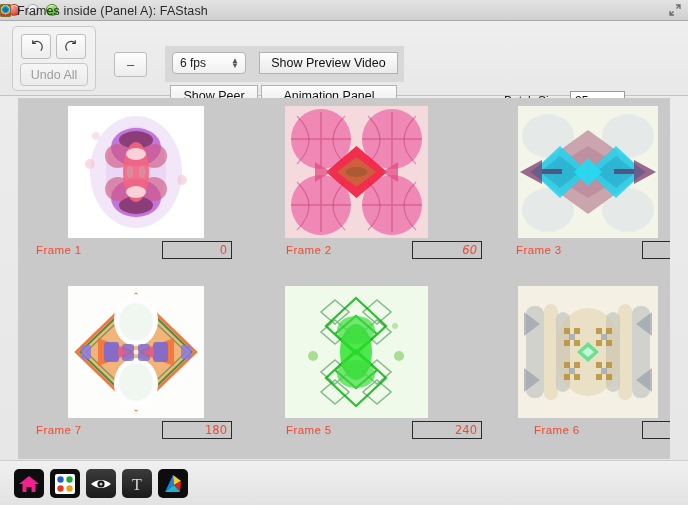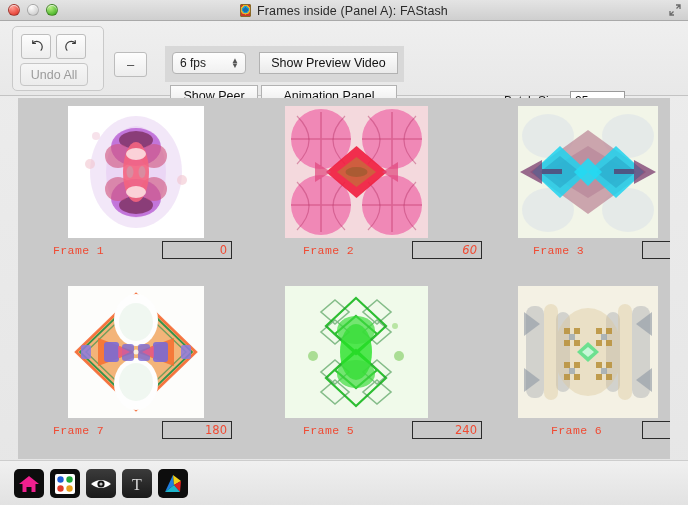--- a/index.html
+++ b/index.html
@@ -29,21 +29,21 @@
     width: 12px; height: 12px; border-radius: 50%;
     border: 1px solid rgba(0,0,0,.30);
     box-shadow: inset 0 1px 1px rgba(255,255,255,.75);
   }
   .l-close  { background: radial-gradient(circle at 35% 28%, #ff9b91, #e8463a 72%); }
   .l-min    { background: radial-gradient(circle at 35% 28%, #fdfdfd, #d2d2d2 72%); border-color: rgba(0,0,0,.22); }
   .l-zoom   { background: radial-gradient(circle at 35% 28%, #b6f080, #52b92f 72%); }
 
   #title-center {
     position: absolute; left: 0; right: 0; top: 0; height: 21px;
-    display: flex; align-items: center; justify-content: center; gap: 6px;
+    display: flex; align-items: center; gap: 6px;
     pointer-events: none;
   }
   #doc-icon {
     width: 11px; height: 13px; border-radius: 1px;
     background:
       radial-gradient(circle at 50% 42%, #1b6fae 0 28%, #1d9fd0 30% 44%, #e8b22b 46% 62%, #cc3a2a 64% 100%);
     border: 1px solid #8a6a2a;
   }
   #title-text {
     font-size: 12.5px; color: #2a2a2a; letter-spacing: .1px;
@@ -55,21 +55,21 @@
 
   
   #toolbar {
     position: relative;
     height: 75px;
     background: linear-gradient(#efefef, #e8e8e8);
     border-bottom: 1px solid #c3c3c3;
   }
   .undo-group {
     position: absolute; left: 12px; top: 5px;
-    width: 92px; height: 65px;
+    width: 84px; height: 65px;
     border: 1px solid #c9c9c9; border-radius: 5px;
     background: rgba(250,250,250,.35);
   }
   .sq-btn {
     position: absolute;
     width: 30px; height: 25px;
     border: 1px solid #bdbdbd; border-radius: 3px;
     background: linear-gradient(#fdfdfd, #ededed);
     display: flex; align-items: center; justify-content: center;
     font-size: 15px; color: #3a3a3a; line-height: 1;
@@ -148,23 +148,22 @@
   .cell { position: absolute; top: 0; }
   .thumb-wrap {
     position: absolute; top: 8px;
     display: flex; align-items: center; justify-content: center;
   }
   .thumb { display: block; border: 0; }
 
   .frame-label {
     position: absolute;
     font-size: 11.5px; color: #f04a32;
-    font-family: Liberation Mono, monospace;
+    font-family: Liberation Sans, sans-serif;
     letter-spacing: .4px;
-    margin-left: 17px;
   }
   .frame-val {
     position: absolute;
     height: 18px;
     border: 1px solid #2b2b2b;
     background: #c9c9c9;
     color: #f04a32;
     font-size: 11.5px;
     font-family: "DejaVu Sans", sans-serif;
     display: flex; align-items: center; justify-content: flex-end;

